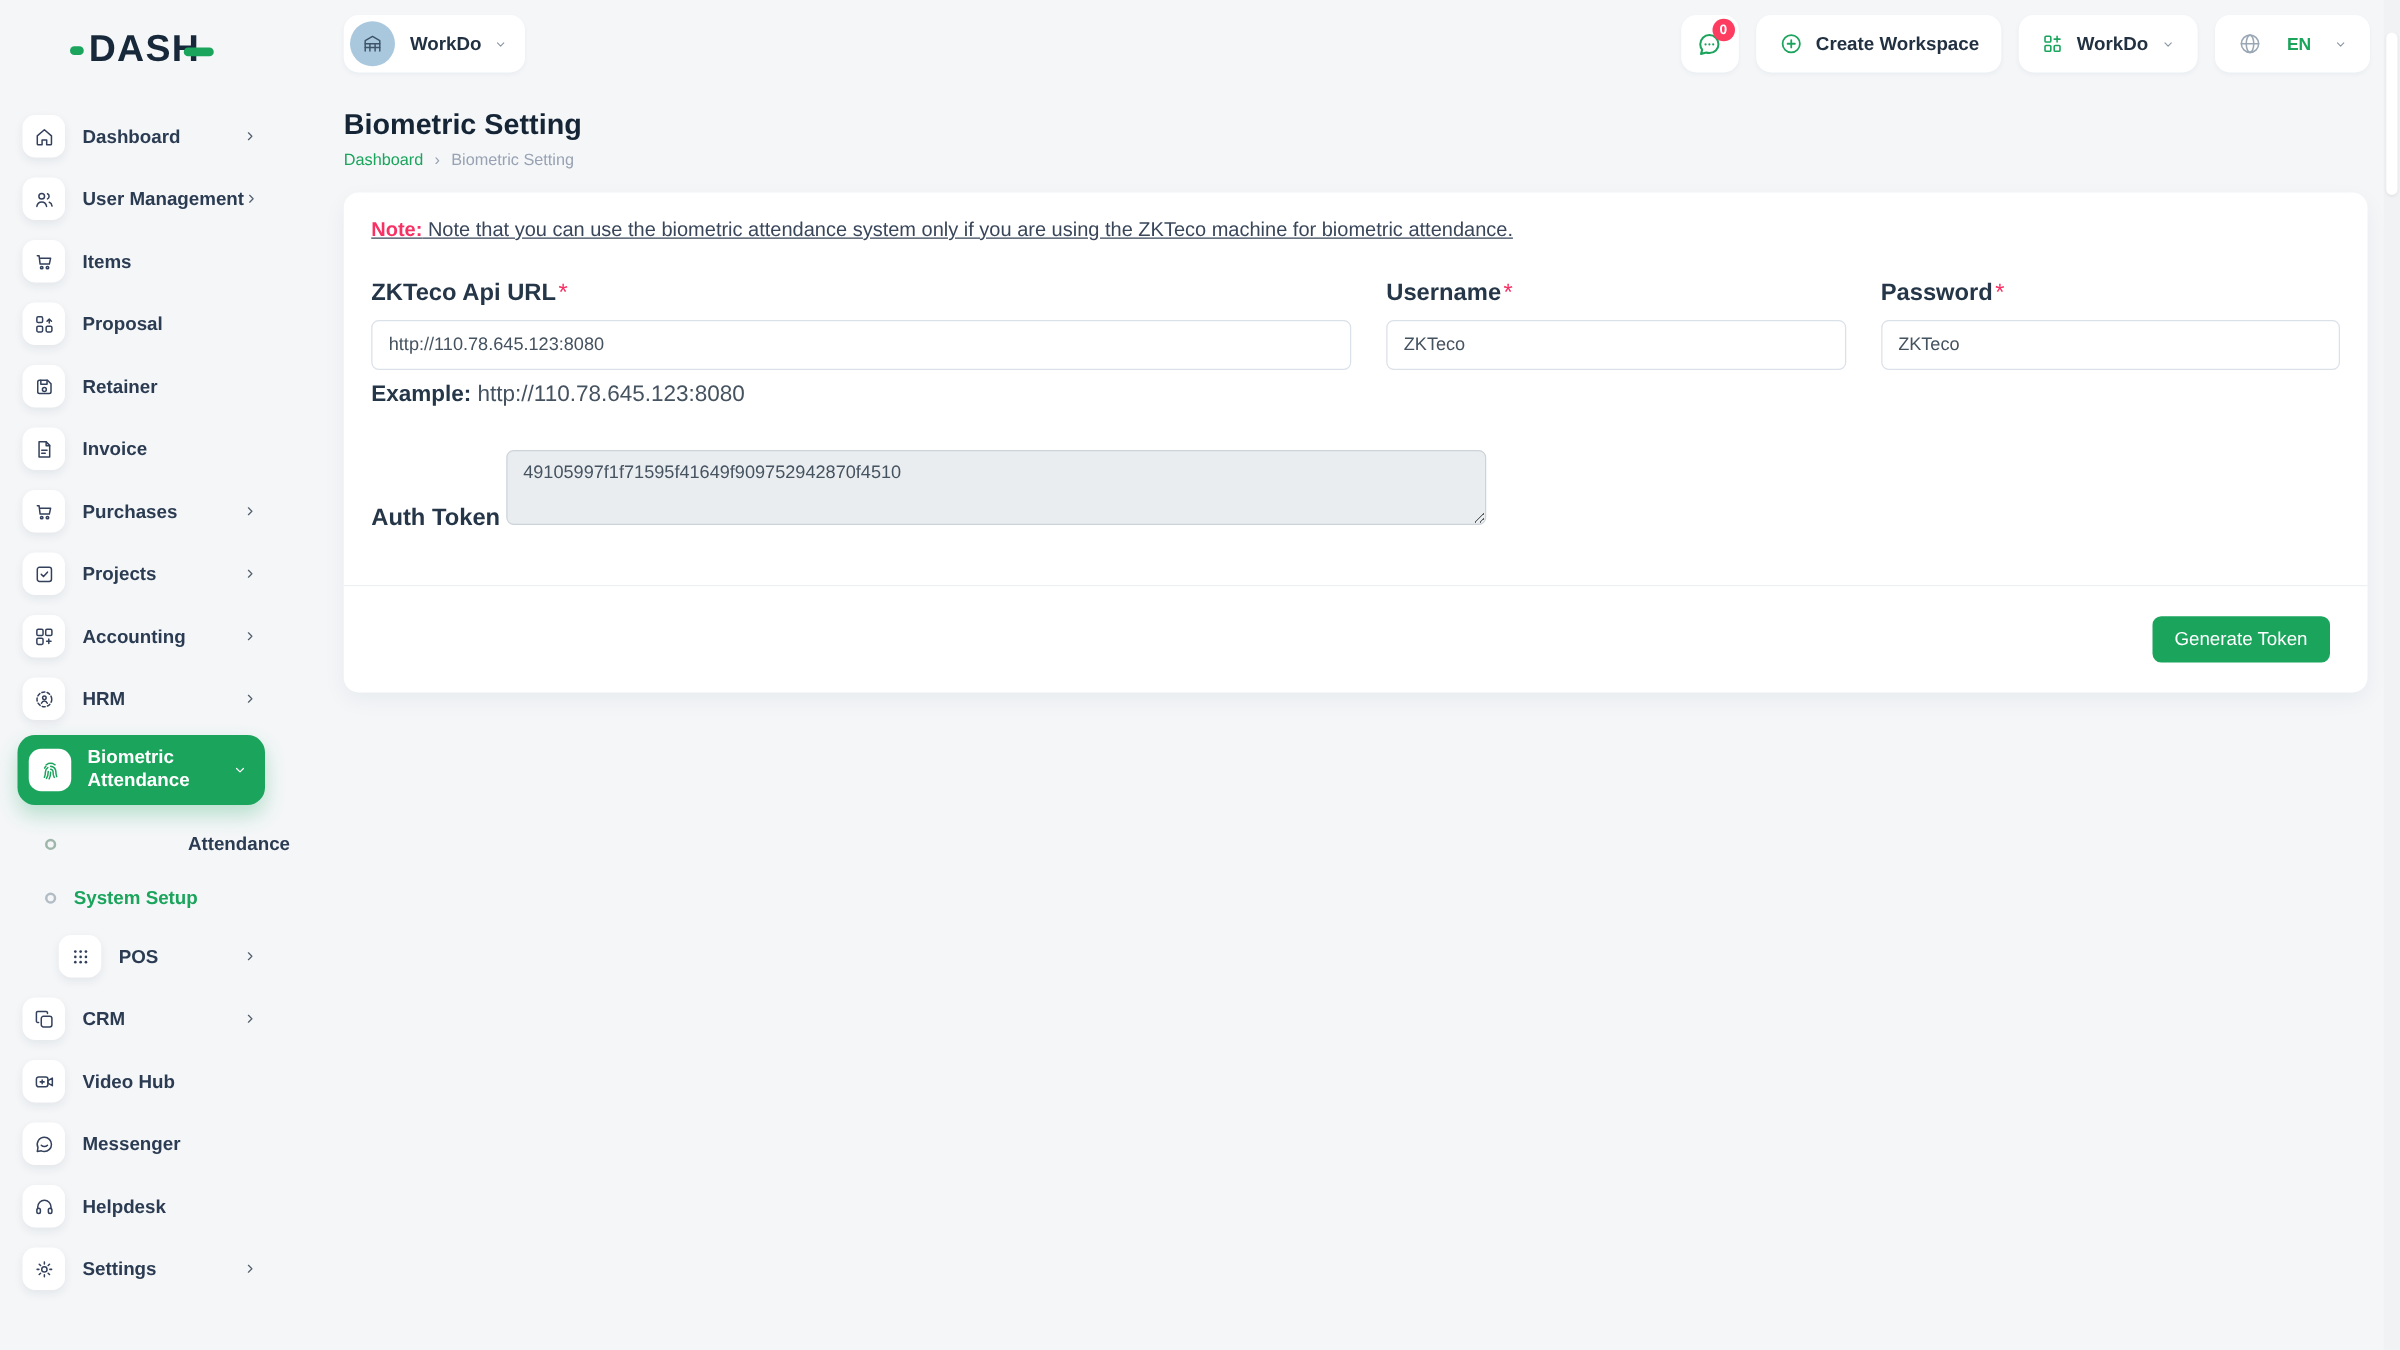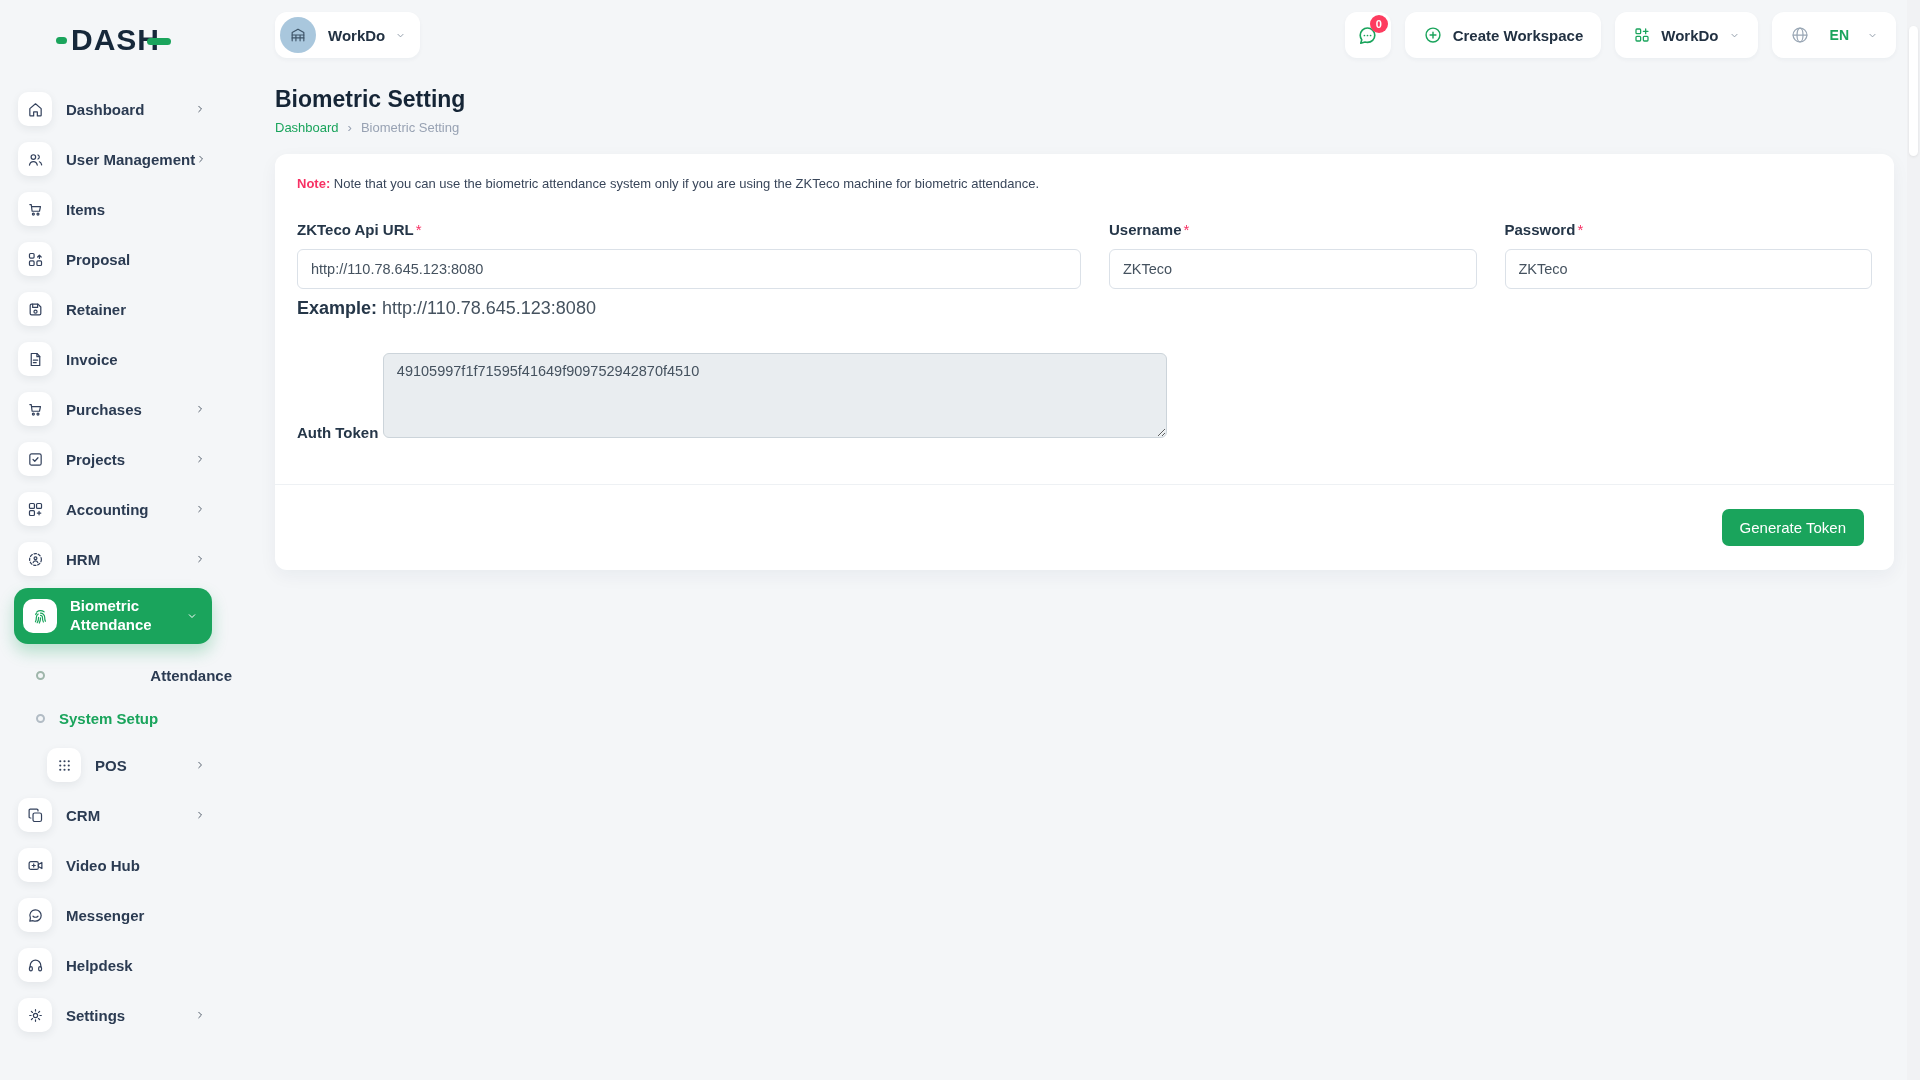--- a/index.html
+++ b/index.html
@@ -70,33 +70,33 @@
   .page-title { font-size:23px; font-weight:bold; color:#152536; }
   .breadcrumb { display:flex; align-items:center; gap:9px; margin-top:7px; font-size:13px; }
   .bc-link { color:#1aa45c; cursor:pointer; }
   .bc-sep { color:#98a2b3; font-size:13px; }
   .bc-current { color:#98a2b3; }
 
   .card { margin:19px 26px 0 26px; background:#ffffff; border-radius:12px;
     box-shadow:0 6px 18px rgba(24,43,70,.05); padding-top:22px; }
   .card-body { padding:0 22px; }
 
-  .note-line { font-size:13px; color:#39465a; }
+  .note-line { font-size:16px; color:#39465a;text-decoration:underline; }
   .note-label { color:#f73164; font-weight:bold; }
 
   .form-grid { display:grid; grid-template-columns:784px 1fr 1fr; column-gap:28px; margin-top:30px; }
-  .field-label { font-size:15px; font-weight:bold; color:#253648; }
+  .field-label { font-size:19px; font-weight:bold; color:#253648; }
   .req { color:#f73164; margin-left:2px; font-weight:normal; }
   .text-input { margin-top:10px; width:100%; height:40px; border:1px solid #dbe1e8; border-radius:6px;
     padding:0 13px; font-size:14.5px; color:#45525f; background:#fff; font-family:"Liberation Sans", sans-serif; outline:none; }
   .example-line { margin-top:9px; font-size:18px; color:#45525f; }
   .example-label { font-weight:bold; color:#253648; }
 
   .token-block { margin-top:24px; }
-  .token-area { margin-top:10px; width:784px; height:85px; background:#e9edf0; border:1px solid #ccd4da;
+  .token-area { margin-top:10px; width:784px; height:60px; background:#e9edf0; border:1px solid #ccd4da;
     border-radius:6px; padding:9px 13px; font-size:14.5px; color:#45525f; font-family:"Liberation Sans", sans-serif;
     resize:vertical; outline:none; }
 
   .card-divider { margin-top:42px; border-top:1px solid #eef1f4; }
   .card-footer { padding:24px 30px; display:flex; justify-content:flex-end; }
   .submit-btn { background:#1aa45c; color:#ffffff; border:none; border-radius:7px; height:37px; padding:0 18px;
     font-size:15px; font-family:"Liberation Sans", sans-serif; cursor:pointer; }
 
   
   .scroll-track { position:absolute; right:0; top:0; width:13px; height:1080px; background:#f1f2f4; }

